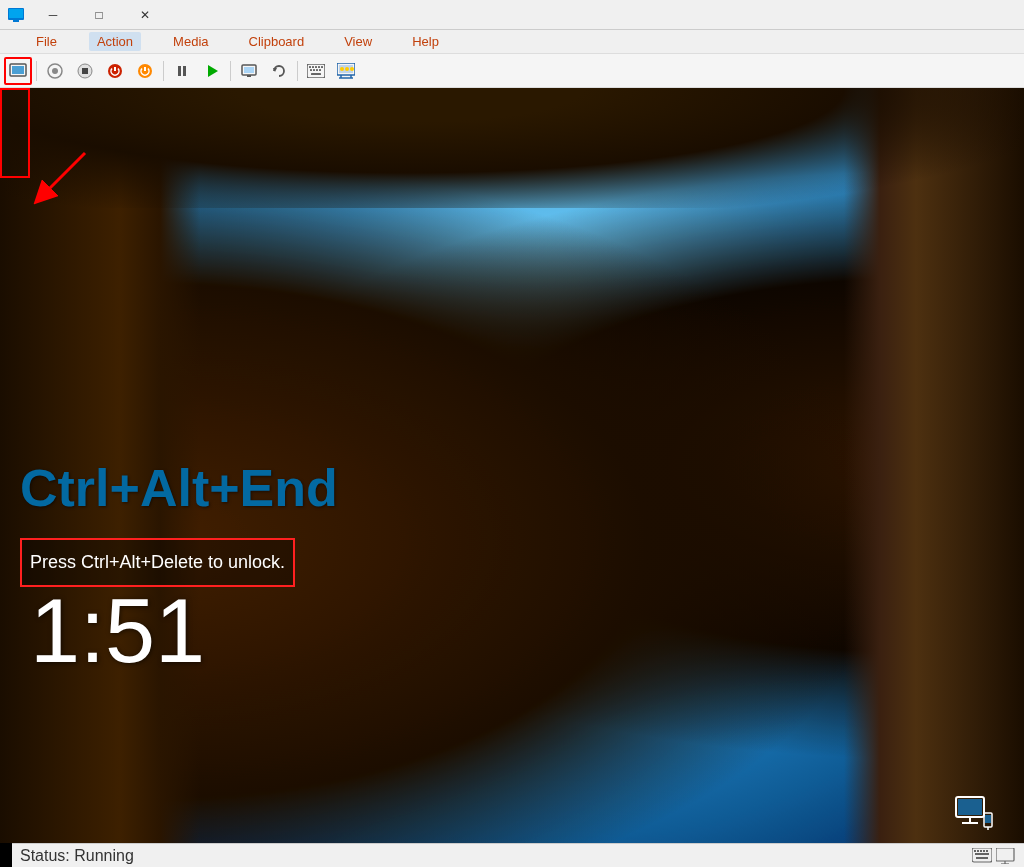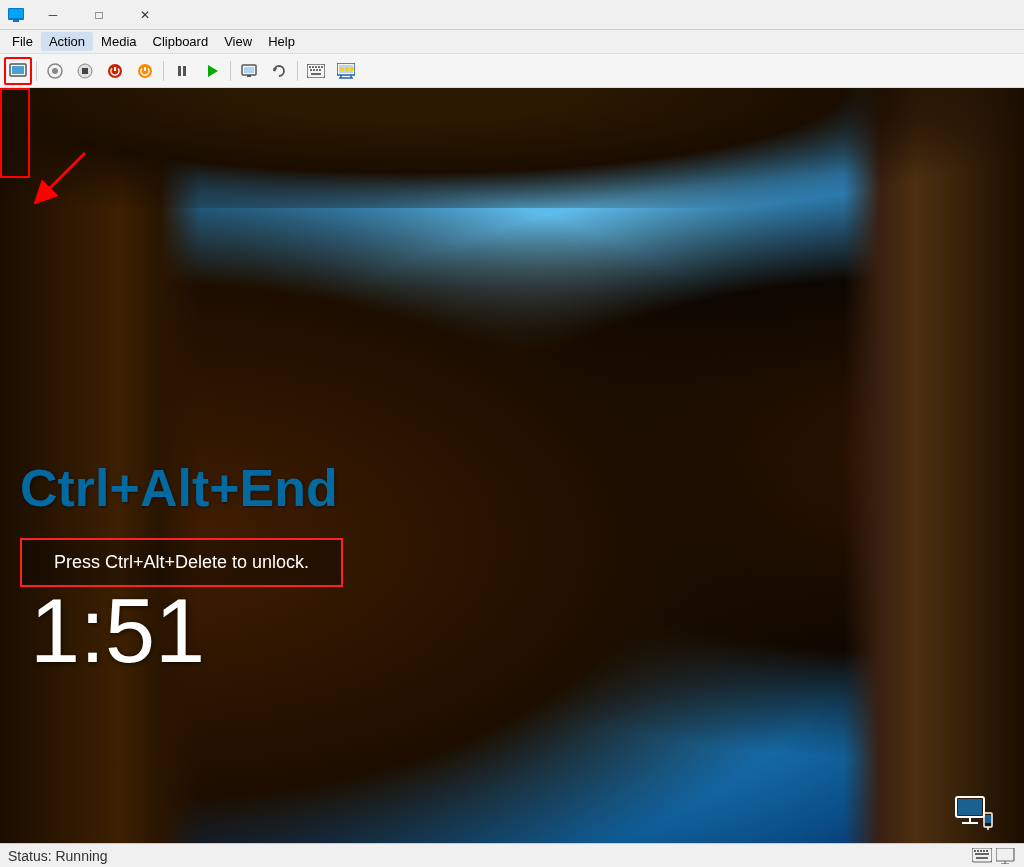--- a/index.html
+++ b/index.html
@@ -22,22 +22,22 @@
     }
 
     
     .menu-bar {
       display: flex; align-items: center;
       height: 24px; background: #f0f0f0;
       border-bottom: 1px solid #ddd;
       padding: 0 4px;
     }
     .menu-item {
-      padding: 2px 8px; font-size: 13px; color: #000000;
-      cursor: pointer; border-radius: 2px;
+      padding: 2px 8px; font-size: 13px; color: #c2410c;
+      cursor: pointer; border-radius: 2px; margin-left: 24px;
     }
     .menu-item:hover, .menu-item.active { background: #d0e0f0; }
 
     
     .toolbar {
       display: flex; align-items: center;
       height: 34px; background: #f5f5f5;
       border-bottom: 1px solid #ddd;
       padding: 0 4px; gap: 2px;
     }
@@ -97,21 +97,21 @@
       position: absolute; top: 370px; left: 20px;
       font-size: 52px; font-weight: bold; color: #0369a1;
       font-family: 'Segoe UI', sans-serif;
       text-shadow: 1px 1px 3px rgba(0,0,0,0.5);
     }
 
     
     .unlock-box {
       position: absolute; top: 450px; left: 20px;
       border: 2px solid #ff2020;
-      padding: 12px 32px;
+      padding: 12px 8px;
       background: rgba(0,0,0,0.3);
     }
     .unlock-text {
       font-size: 18px; color: #ffffff;
       font-family: 'Segoe UI', sans-serif;
     }
 
     
     .time-display {
       position: absolute; bottom: 160px; left: 30px;
@@ -129,26 +129,26 @@
     }
 
     
     .network-icon {
       position: absolute; bottom: 10px; right: 30px;
       width: 40px; height: 40px;
     }
 
     
     .status-bar {
-      position: absolute; bottom: 0; left: 0; right: 0;
+      position: absolute; bottom: 0; left: 12px; right: 0;
       height: 24px; background: #f0f0f0;
       border-top: 1px solid #ccc;
       display: flex; align-items: center; justify-content: space-between;
       padding: 0 8px;
-      font-size: 14px; color: #333;
+      font-size: 16px; color: #333;
     }
     .status-left { display: flex; align-items: center; gap: 4px; }
     .status-right { display: flex; align-items: center; gap: 4px; }
 
     
     .arrow-annotation {
       position: absolute; top: 60px; left: 30px;
       width: 50px; height: 50px;
     }
   </style>

